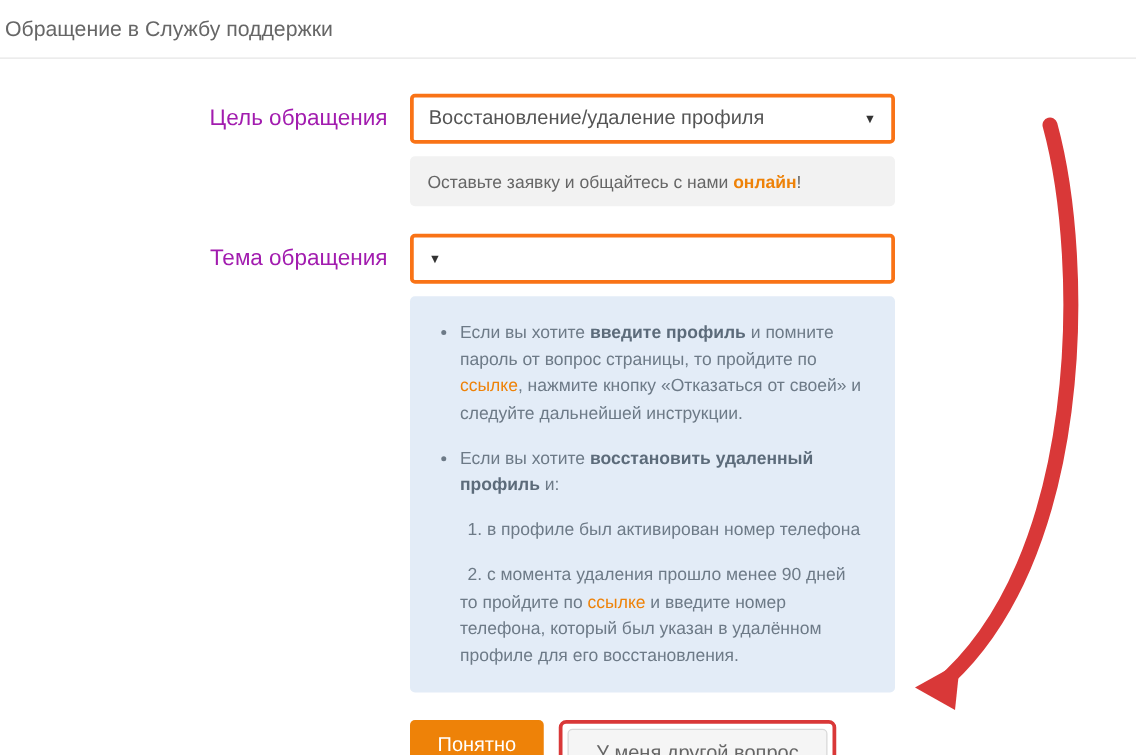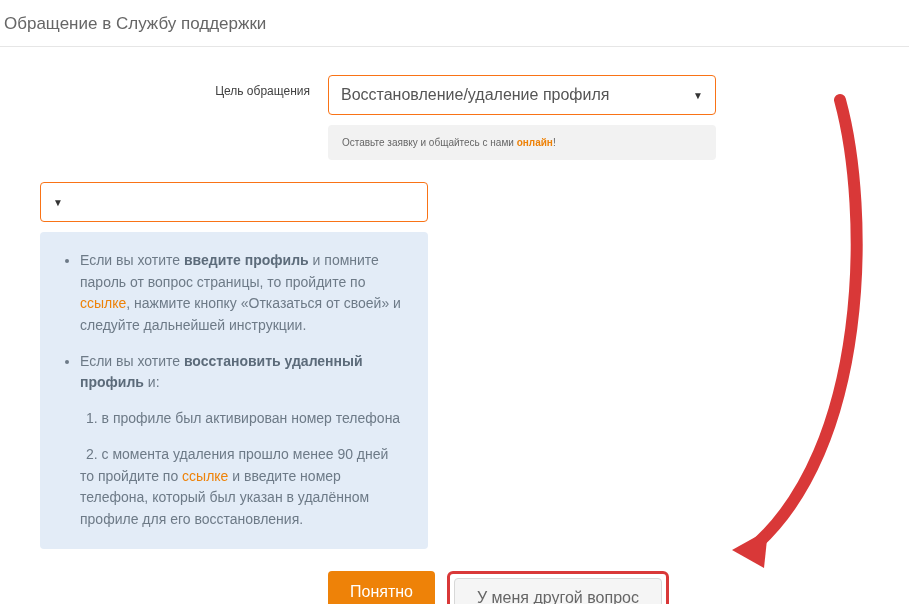--- a/index.html
+++ b/index.html
@@ -23,50 +23,50 @@
     .row {
       display: flex;
       margin-bottom: 22px;
       align-items: flex-start;
     }
     .label-col {
       width: 288px;
       text-align: right;
       padding-right: 18px;
       padding-top: 9px;
-      color: #404040;
-      font-size: 12px;
+      color: #a21caf;
+      font-size: 18px;
     }
     .field-col {
       width: 388px;
     }
     .select {
       width: 100%;
       height: 40px;
-      border: 1px solid #f97316;
+      border: 3px solid #f97316;
       border-radius: 4px;
       background: #fff;
       padding: 0 12px;
       font-size: 16px;
       color: #555;
       display: flex;
       align-items: center;
       justify-content: space-between;
       cursor: pointer;
     }
     .select-arrow {
       font-size: 10px;
       color: #333;
     }
     .hint-box {
       margin-top: 10px;
       background: #f2f2f2;
       border-radius: 4px;
       padding: 12px 14px;
-      font-size: 10px;
+      font-size: 14px;
       color: #666;
     }
     .hint-box .orange {
       color: #ee8208;
       font-weight: bold;
     }
     .info-box {
       margin-top: 10px;
       background: #e3ecf7;
       border-radius: 4px;
@@ -145,20 +145,21 @@
         <span>Восстановление/удаление профиля</span>
         <span class="select-arrow">▼</span>
       </div>
       <div class="hint-box">
         <span>Оставьте заявку и общайтесь с нами </span><span class="orange">онлайн</span><span>!</span>
       </div>
     </div>
   </div>
 
   <div class="row">
+    <div class="label-col">Тема обращения</div>
     <div class="field-col">
       <div class="select">
         <span class="select-arrow">▼</span>
       </div>
       <div class="info-box">
         <ul>
           <li>
             <span>Если вы хотите </span><strong>введите профиль</strong><span> и помните пароль от вопрос страницы, то пройдите по </span><span class="link">ссылке</span><span>, нажмите кнопку «Отказаться от своей» и следуйте дальнейшей инструкции.</span>
           </li>
           <li>

